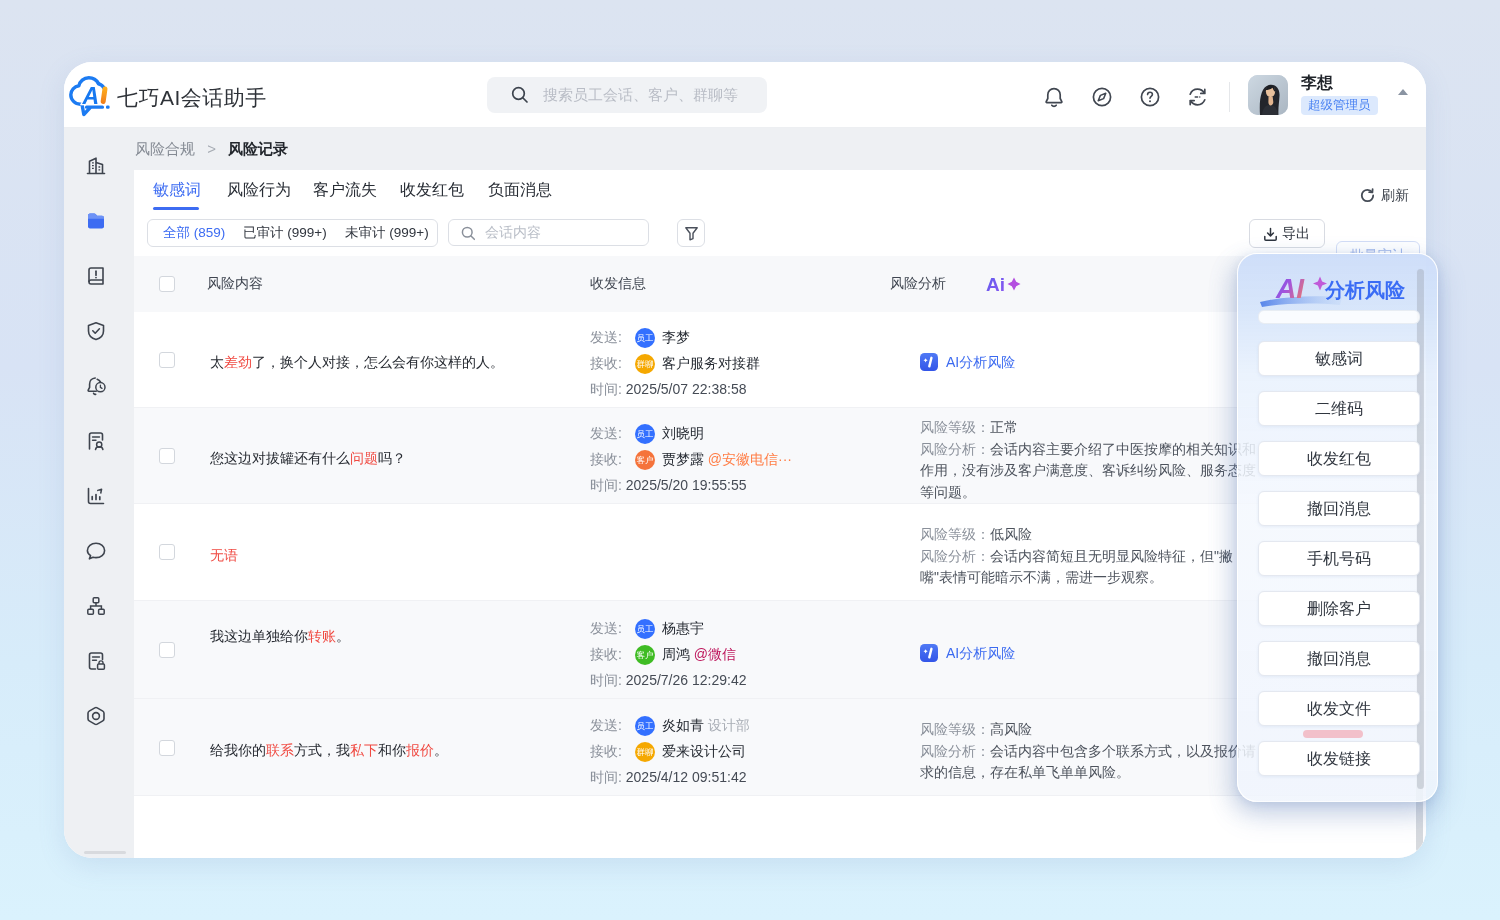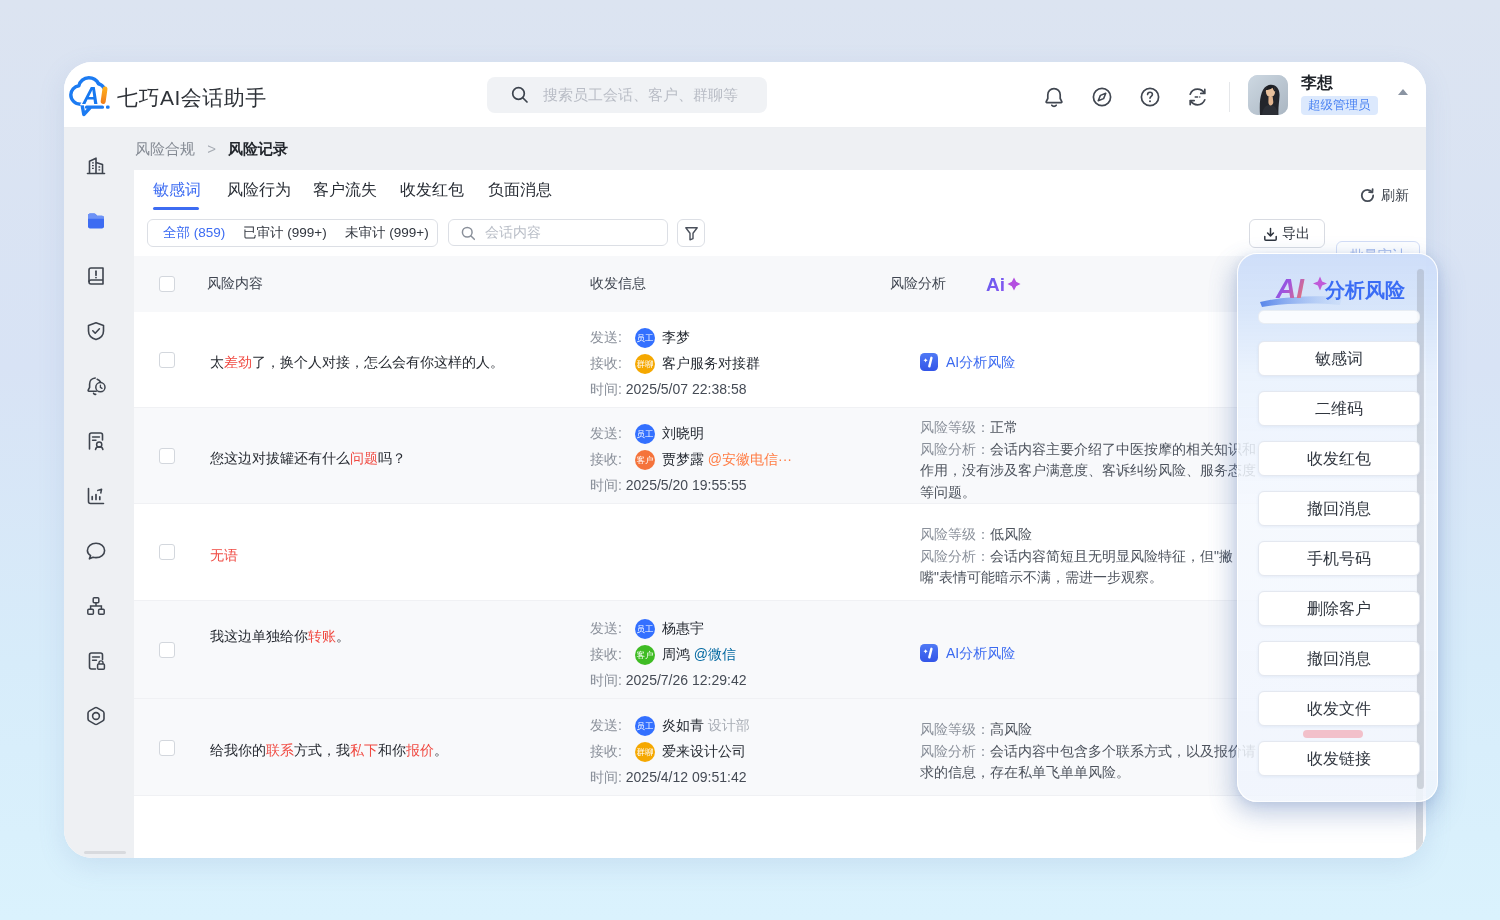--- a/index.html
+++ b/index.html
@@ -36,21 +36,21 @@
 .crumb b { color:#22262c; font-weight:bold; }
 .crumb .sep { color:#a6abb3; margin:0 8px; }
 
 .card { position:absolute; left:70px; top:42px; width:1292px; height:688px; background:#fff; }
 .tab { position:absolute; top:10px; font-size:16px; color:#282d35; font-weight:500; }
 .tab.active { color:#3d6cf2; }
 .tabline { position:absolute; left:19px; top:37px; width:46px; height:3px; border-radius:2px; background:#3d6cf2; }
 .refresh { position:absolute; left:1247px; top:17px; font-size:14px; color:#3f454e; }
 .filtergroup { position:absolute; left:13px; top:49px; width:291px; height:28px; border:1px solid #dcdfe5; border-radius:6px; background:#fff; font-size:13.5px; line-height:26px; }
 .fg-i { position:absolute; top:0; }
-.searchinput { position:absolute; left:314px; top:49px; width:220px; height:27px; border:1px solid #dcdfe5; border-radius:6px; background:#fff; }
+.searchinput { position:absolute; left:314px; top:49px; width:201px; height:27px; border:1px solid #dcdfe5; border-radius:6px; background:#fff; }
 .funnelbtn { position:absolute; left:543px; top:49px; width:28px; height:28px; border:1px solid #dcdfe5; border-radius:6px; background:#fff; }
 .btn-export { position:absolute; left:1115px; top:49px; width:76px; height:29px; border:1px solid #d8dbe2; border-radius:6px; background:#fff; font-size:14px; color:#2e343e; text-align:center; line-height:27px; }
 .btn-batch { position:absolute; left:1202px; top:49px; width:84px; height:29px; border:1px solid #d3def6; border-radius:6px; background:#fdfeff; font-size:14px; color:#a0b7eb; text-align:center; line-height:27px;margin-top:22px; }
 
 .thead { position:absolute; left:0; top:86px; width:1292px; height:56px; background:#f7f8fa;text-align:center; }
 .th { position:absolute; top:19px; font-size:14px; color:#3f4550; font-weight:500; }
 .row { position:absolute; left:0; width:1292px; border-bottom:1px solid #f0f1f4; }
 .cb { position:absolute; left:25px; width:16px; height:16px; border:1px solid #d3d7dd; border-radius:3px; background:#fff; }
 .rowtext { position:absolute; left:76px; font-size:14px; color:#262a31; }
 .red { color:#f04a42; }
@@ -58,21 +58,21 @@
 .info .ln { height:26px; line-height:26px; white-space:nowrap; }
 .lbl { color:#8a909a; }
 .nm { color:#262b33; font-weight:500; }
 .tval { color:#454b55; }
 .badge { display:inline-block; position:relative; top:-6px; width:20px; height:20px; border-radius:50%; color:#fff; font-size:8.5px; text-align:center; line-height:20px; vertical-align:-5px; margin:0 7px 0 13px; letter-spacing:0; }
 .b-blue { background:#3370ff; }
 .b-amber { background:#f5a800; }
 .b-orange { background:#f5733b; }
 .b-green { background:#3fbc24; }
 .at-orange { color:#ff7d45; }
-.at-green { color:#0369a1; }
+.at-green { color:#be185d; }
 .gray-dep { color:#a9aeb6; }
 .ailink { position:absolute; left:786px; font-size:14px; color:#3b6af0; }
 .analysis { position:absolute; left:786px; width:339px; font-size:14px; line-height:21.5px; color:#4d535d; }
 .analysis .lb { color:#8a909a; }
 
 .scrollstrip { position:absolute; left:1282px; top:98px; width:7px; height:584px; background:#d7dade; border-radius:4px; }
 
 .panel { position:absolute; left:1237px; top:253px; width:201px; height:549px; border-radius:20px;
   background: linear-gradient(180deg, rgba(205,221,249,.97) 0%, rgba(213,228,250,.94) 10%, rgba(232,241,253,.87) 22%, rgba(244,248,254,.83) 45%, rgba(240,245,253,.85) 100%);
   box-shadow: 0 12px 28px rgba(96,130,190,.30), -8px 8px 22px rgba(110,135,180,.16), 0 2px 8px rgba(120,150,200,.18);

